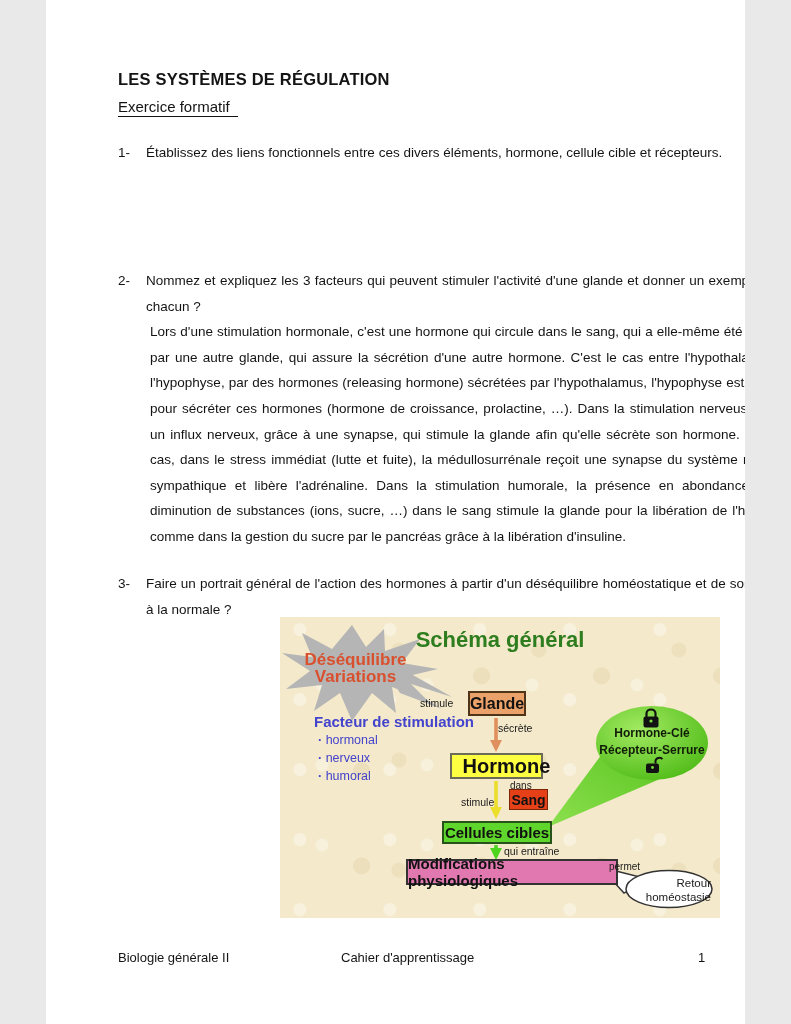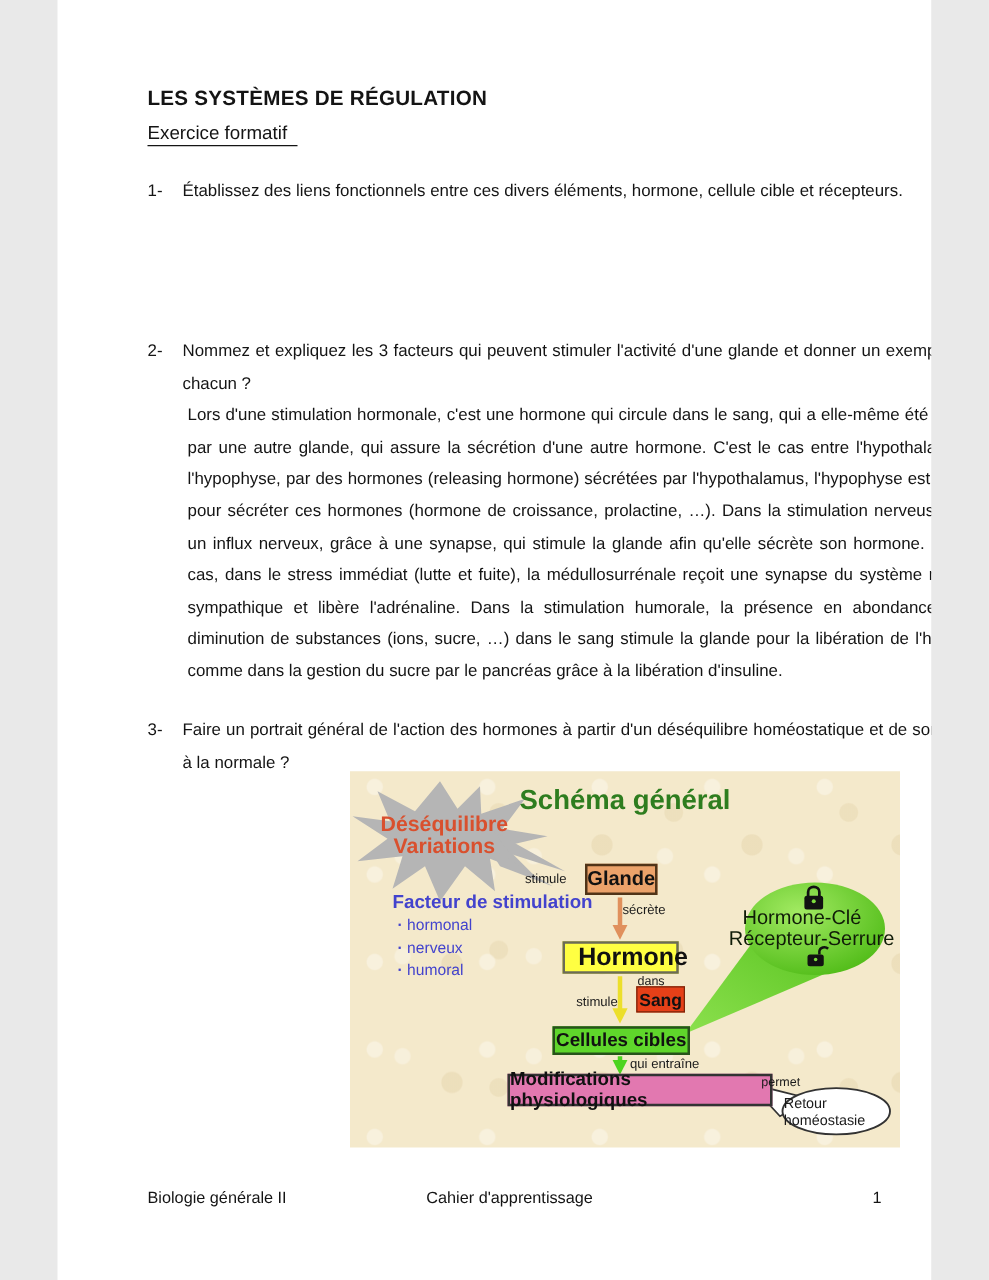--- a/index.html
+++ b/index.html
@@ -68,24 +68,24 @@
     background:var(--sang-fill,#e64018);border:1.5px solid #7a2508;}
   .box-cellules{left:162px;top:204px;width:110px;height:23px;font-size:15px;
     background:var(--cellules-fill,#5fd62b);border:2px solid #27531a;}
   .box-modif{left:126px;top:242px;width:212px;height:26px;font-size:15px;
     background:var(--modifications-fill,#e278b0);border:2px solid #333;}
   .factor-head{left:34px;top:96px;font-size:15px;font-weight:bold;
     color:var(--factor-blue,#4343cd);}
   .factor-item{left:38px;font-size:12.5px;color:var(--factor-blue,#4343cd);}
   .fi0{top:116px;} .fi1{top:134px;} .fi2{top:152px;}
   .factor-item::before{content:"· ";font-weight:bold;}
-  .balloon-text{text-align:left;font-size:16px;font-weight:normal;color:#101c08;}
+  .balloon-text{text-align:center;font-size:12px;font-weight:bold;color:#101c08;}
   .bl1{left:314px;top:109px;width:116px;}
   .bl2{left:303px;top:126px;width:138px;}
-  .bubble-text{text-align:left;font-size:11.5px;color:#1a1a1a;left:347px;width:84px;}
+  .bubble-text{text-align:right;font-size:11.5px;color:#1a1a1a;left:347px;width:84px;}
   .rt1{top:260px;} .rt2{top:274px;}
 </style>
 </head>
 <body>
 
 <div class="page">
 
   <h1 class="doc-title">LES SYSTÈMES DE RÉGULATION</h1>
   <div class="doc-subtitle">Exercice formatif</div>
 

